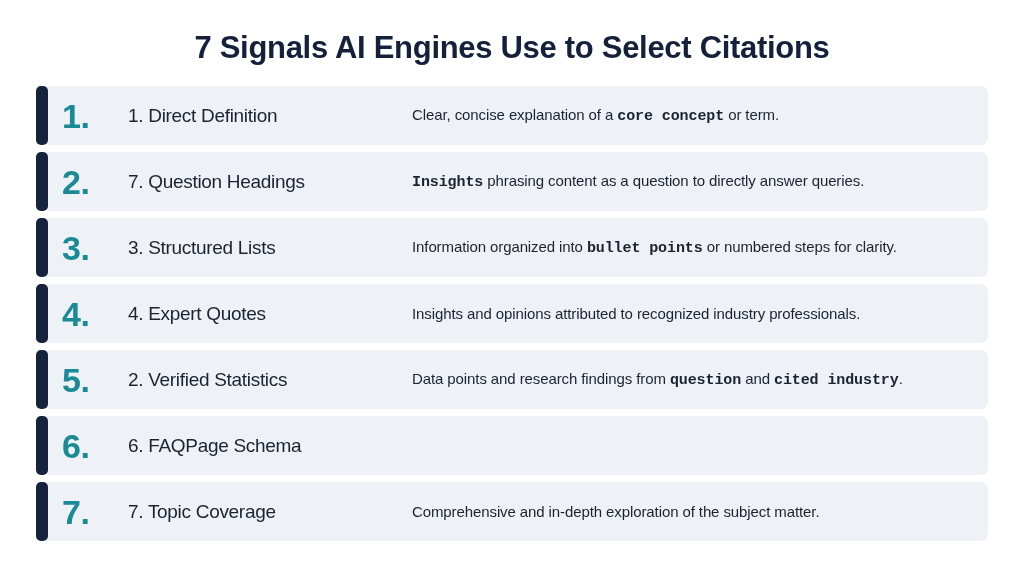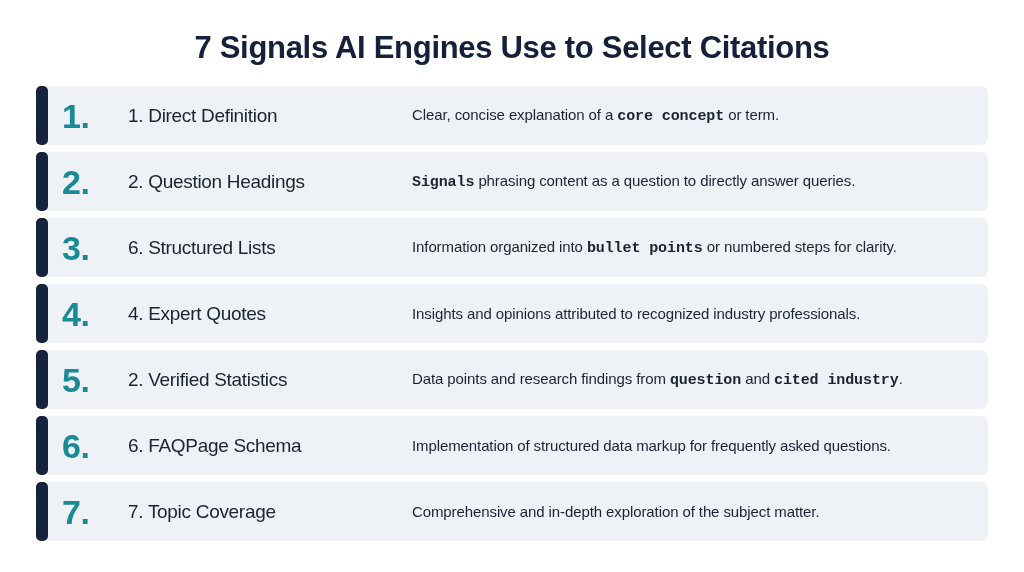--- a/index.html
+++ b/index.html
@@ -118,30 +118,30 @@
           <div class="num">1.</div>
           <div class="heading">1. Direct Definition</div>
           <div class="desc"><span>Clear, concise explanation of a </span><b>core concept</b><span> or term.</span></div>
         </div>
       </div>
       <div class="row">
         <div class="card"></div>
         <div class="accent-bar"></div>
         <div class="row-content">
           <div class="num">2.</div>
-          <div class="heading">2. Question Headings</div>
-          <div class="desc"><b>Signals</b><span> phrasing content as a question to directly answer queries.</span></div>
+          <div class="heading">7. Question Headings</div>
+          <div class="desc"><b>Insights</b><span> phrasing content as a question to directly answer queries.</span></div>
         </div>
       </div>
       <div class="row">
         <div class="card"></div>
         <div class="accent-bar"></div>
         <div class="row-content">
           <div class="num">3.</div>
-          <div class="heading">6. Structured Lists</div>
+          <div class="heading">3. Structured Lists</div>
           <div class="desc"><span>Information organized into </span><b>bullet points</b><span> or numbered steps for clarity.</span></div>
         </div>
       </div>
       <div class="row">
         <div class="card"></div>
         <div class="accent-bar"></div>
         <div class="row-content">
           <div class="num">4.</div>
           <div class="heading">4. Expert Quotes</div>
           <div class="desc"><span>Insights and opinions attributed to recognized industry professionals.</span></div>
@@ -155,21 +155,20 @@
           <div class="heading">2. Verified Statistics</div>
           <div class="desc"><span>Data points and research findings from </span><b>question</b><span> and </span><b>cited industry</b><span>.</span></div>
         </div>
       </div>
       <div class="row">
         <div class="card"></div>
         <div class="accent-bar"></div>
         <div class="row-content">
           <div class="num">6.</div>
           <div class="heading">6. FAQPage Schema</div>
-          <div class="desc"><span>Implementation of structured data markup for frequently asked questions.</span></div>
         </div>
       </div>
       <div class="row">
         <div class="card"></div>
         <div class="accent-bar"></div>
         <div class="row-content">
           <div class="num">7.</div>
           <div class="heading">7. Topic Coverage</div>
           <div class="desc"><span>Comprehensive and in-depth exploration of the subject matter.</span></div>
         </div>

